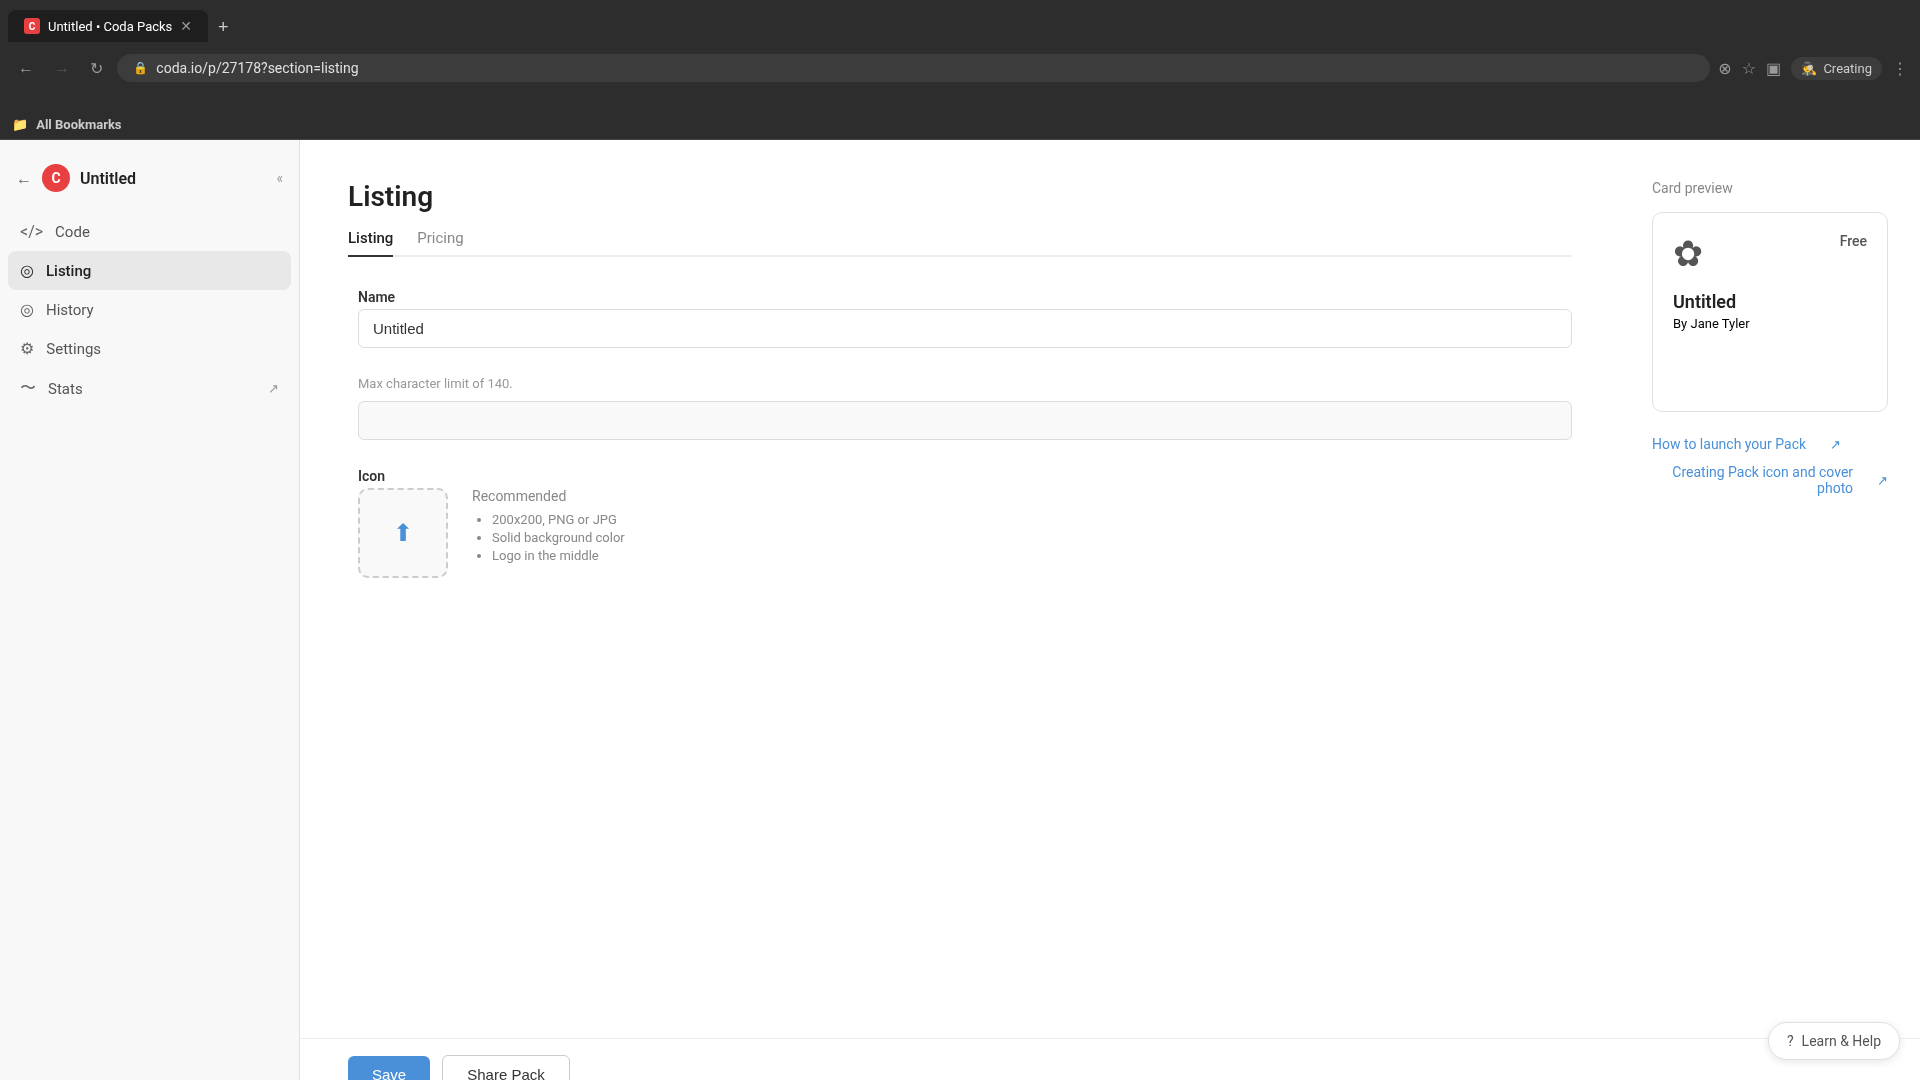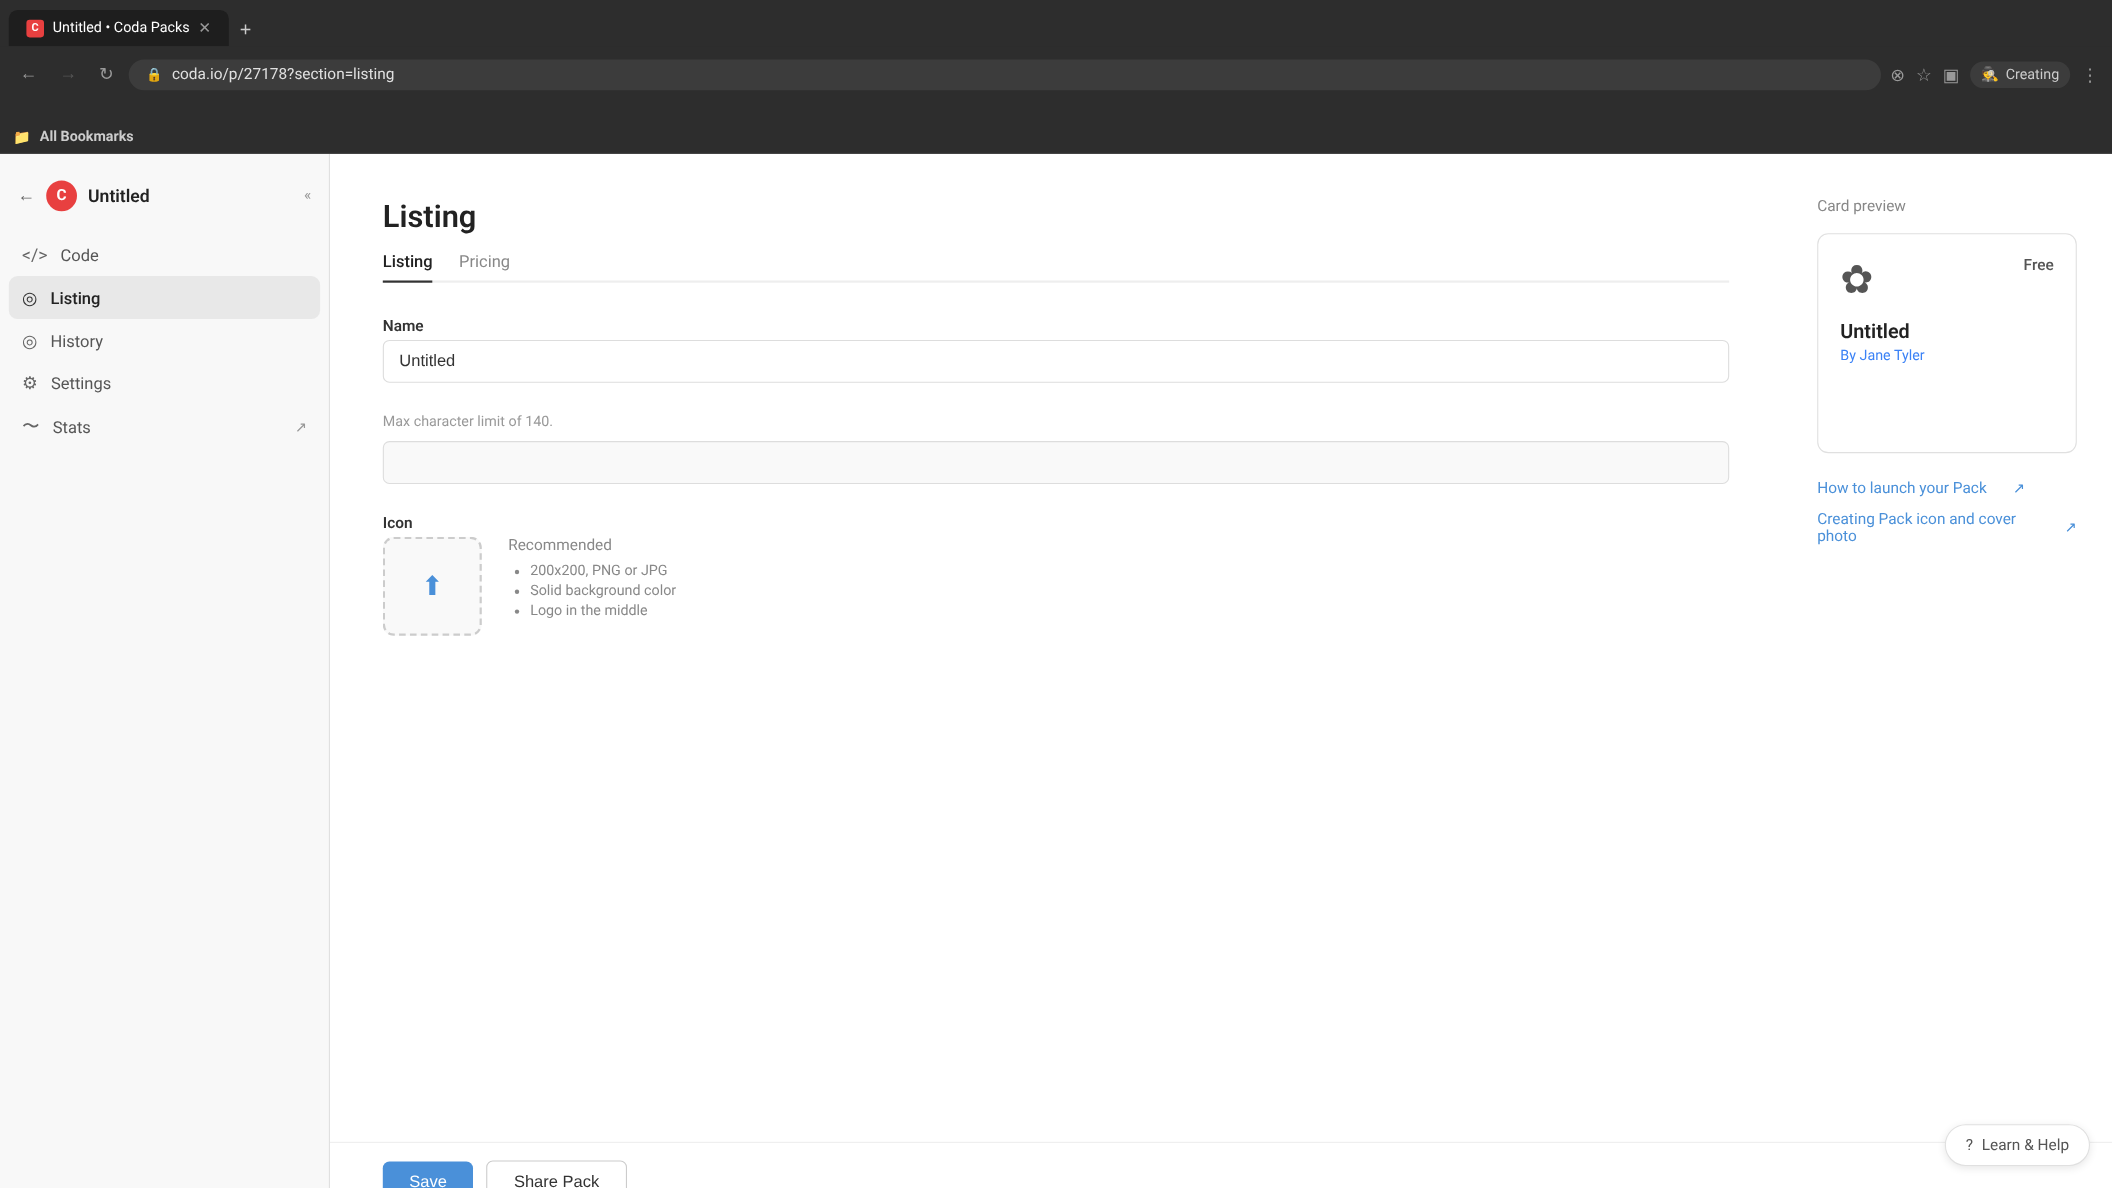--- a/index.html
+++ b/index.html
@@ -55,21 +55,21 @@
 
     .page-title { font-size: 28px; font-weight: 600; color: #222; margin-bottom: 8px; }
     .page-subtitle { font-size: 14px; color: #888; margin-bottom: 28px; }
 
     
     .tabs { display: flex; gap: 24px; border-bottom: 2px solid #eee; margin-bottom: 32px; }
     .tab { padding: 8px 0; font-size: 15px; color: #888; cursor: pointer; border-bottom: 2px solid transparent; margin-bottom: -2px; }
     .tab.active { color: #222; border-bottom-color: #333; font-weight: 500; }
 
     
-    .form-group { margin-bottom: 28px; }
+    .form-group { margin-bottom: 28px; margin-left: 10px; }
     .form-label { font-size: 14px; font-weight: 600; color: #333; margin-bottom: 4px; }
     .form-hint { font-size: 13px; color: #999; margin-bottom: 10px; }
     .form-input { width: 100%; border: 1px solid #ddd; border-radius: 6px; padding: 10px 14px; font-size: 15px; color: #333; outline: none; background: #fff; }
     .form-input.empty { background: #f9f9f9; }
 
     
     .icon-section { margin-bottom: 28px; }
     .icon-upload-area { width: 90px; height: 90px; border: 2px dashed #ccc; border-radius: 10px; display: flex; align-items: center; justify-content: center; cursor: pointer; background: #f9f9f9; margin-right: 24px; flex-shrink: 0; }
     .icon-upload-arrow { font-size: 24px; color: #4a90d9; }
     .icon-row { display: flex; align-items: flex-start; }
@@ -78,23 +78,23 @@
     .icon-rec-list { list-style: disc; padding-left: 20px; }
     .icon-rec-list li { font-size: 13px; color: #888; margin-bottom: 3px; }
 
     
     .card-preview-title { font-size: 14px; color: #888; margin-bottom: 16px; }
     .card-preview { border: 1px solid #e0e0e0; border-radius: 10px; padding: 20px; background: #fff; min-height: 200px; }
     .card-preview-top { display: flex; justify-content: space-between; align-items: flex-start; margin-bottom: 16px; }
     .card-puzzle-icon { font-size: 36px; color: #555; }
     .card-free-badge { font-size: 14px; color: #555; font-weight: 500; }
     .card-pack-name { font-size: 18px; font-weight: 600; color: #222; margin-bottom: 4px; }
-    .card-author { font-size: 13px; color: #3b82f6; }
+    .card-author { font-size: 13px; color: #000000; }
     .card-links { margin-top: 24px; }
-    .card-link { display: flex; align-items: center; gap: 24px; color: #4a90d9; font-size: 14px; cursor: pointer; margin-bottom: 12px; text-decoration: none; }
+    .card-link { display: flex; align-items: center; gap: 24px; color: #4a90d9; font-size: 14px; cursor: pointer; margin-bottom: 12px; text-decoration: none; text-align: right; }
     .external-icon { font-size: 13px; }
 
     
     .footer-bar { display: flex; align-items: center; padding: 16px 48px; border-top: 1px solid #eee; gap: 12px; background: #fff; }
     .btn-save { background: #4a90d9; color: white; border: none; border-radius: 6px; padding: 10px 24px; font-size: 15px; font-weight: 500; cursor: pointer; }
     .btn-share { background: white; color: #333; border: 1px solid #ccc; border-radius: 6px; padding: 10px 24px; font-size: 15px; cursor: pointer; }
 
     
     .learn-help { position: fixed; bottom: 20px; right: 20px; display: flex; align-items: center; gap: 8px; background: white; border: 1px solid #e0e0e0; border-radius: 20px; padding: 10px 18px; font-size: 14px; color: #555; cursor: pointer; box-shadow: 0 2px 8px rgba(0,0,0,0.1); }
     .learn-help-icon { font-size: 14px; }

